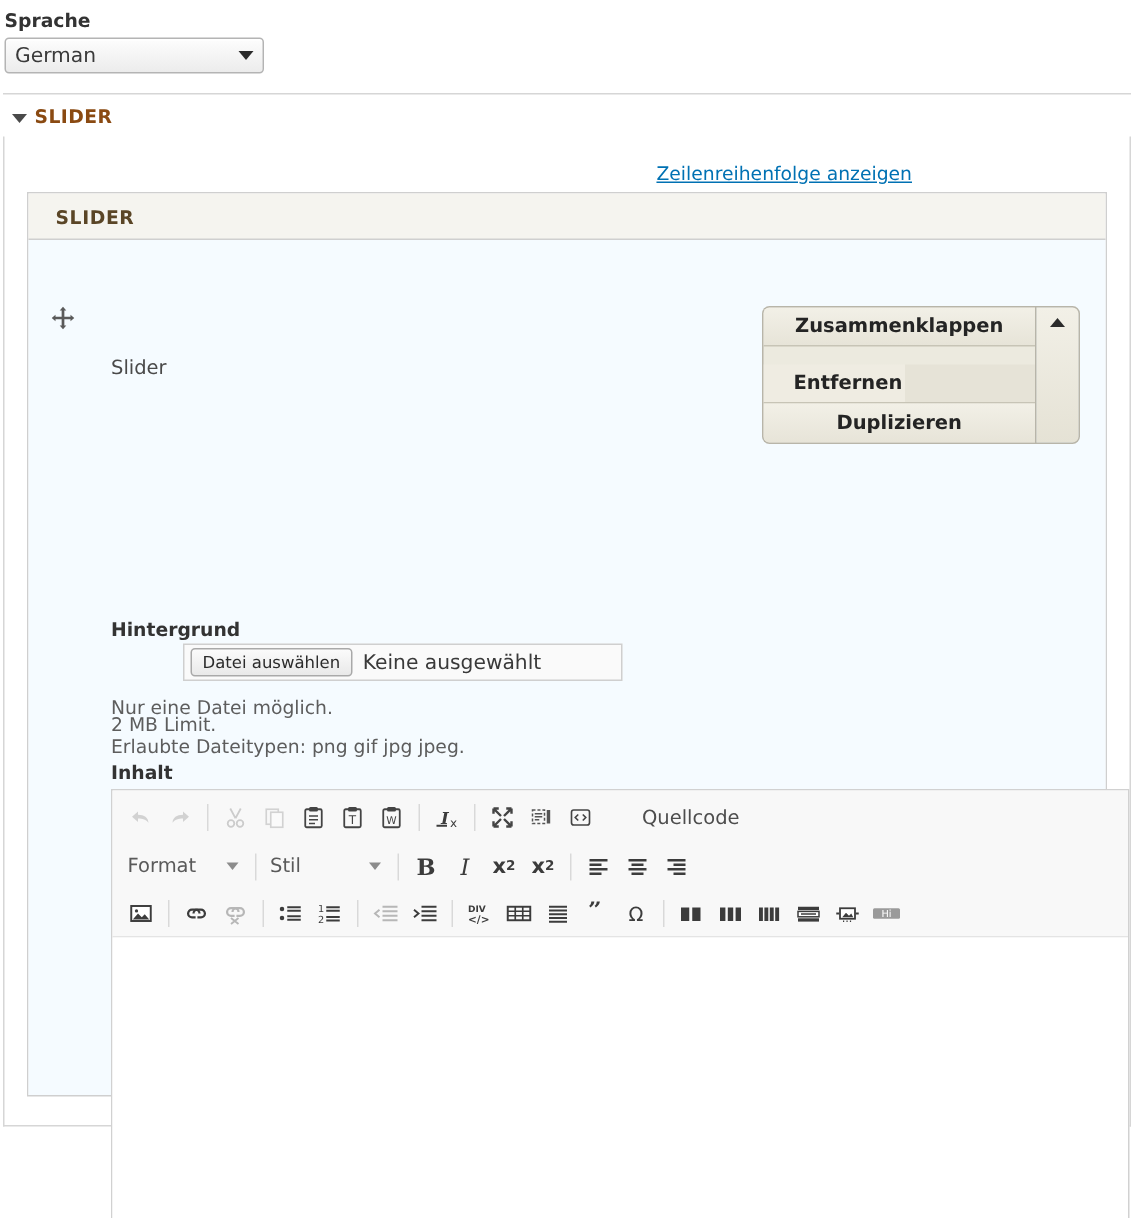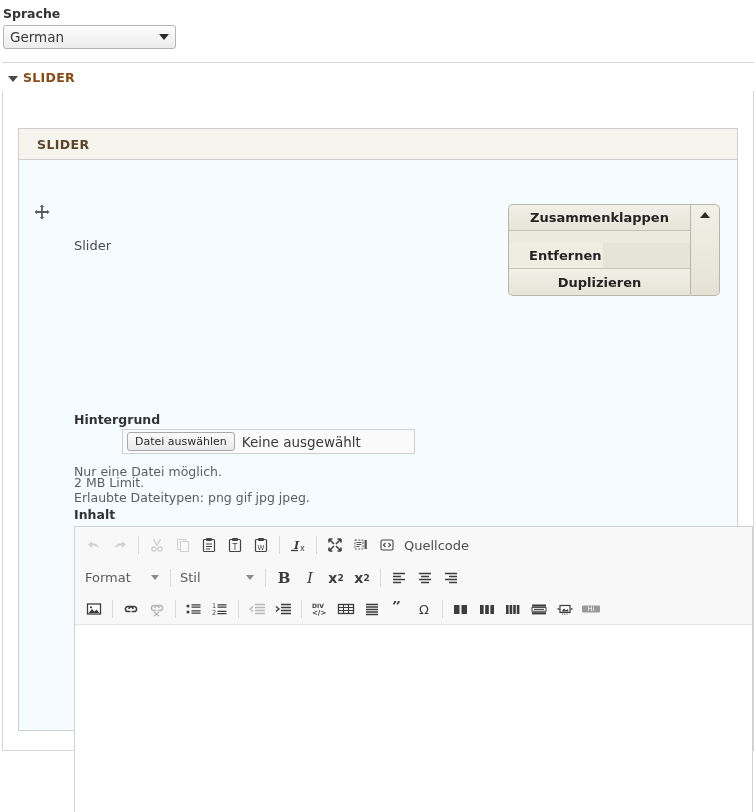--- a/index.html
+++ b/index.html
@@ -219,20 +219,21 @@
   .sep {
     width: 1px; height: 18px;
     background: #d9d9d9;
     margin: 0 5px;
   }
   .tb-text {
     display: flex; align-items: center;
     height: 22px; padding: 0 4px;
     font-size: 13px; color: #4d4d4d;
     cursor: pointer;
+    margin-left: 24px;
   }
   .tb-combo {
     display: flex; align-items: center;
     height: 23px; width: 82px;
     font-size: 13px; color: #5a5a5a;
     padding: 0 4px; margin-right: 2px;
     cursor: pointer;
   }
   .tb-combo .cc {
     margin-left: auto;
@@ -276,20 +277,21 @@
     <span class="caret"></span>
   </div>
 
   <div class="fieldset"></div>
   <div class="fieldset-legend">
     <span class="tri"></span>
     <span>SLIDER</span>
   </div>
   <div class="fieldset-body"></div>
 
+  <div class="order-link">Zeilenreihenfolge anzeigen</div>
 
   <div class="tbl">
     <div class="tbl-head">
       <span>SLIDER</span>
     </div>
 
     <div class="tbl-row">
 
       <div class="drag-handle">
         <svg width="16" height="16" viewBox="0 0 16 16">

